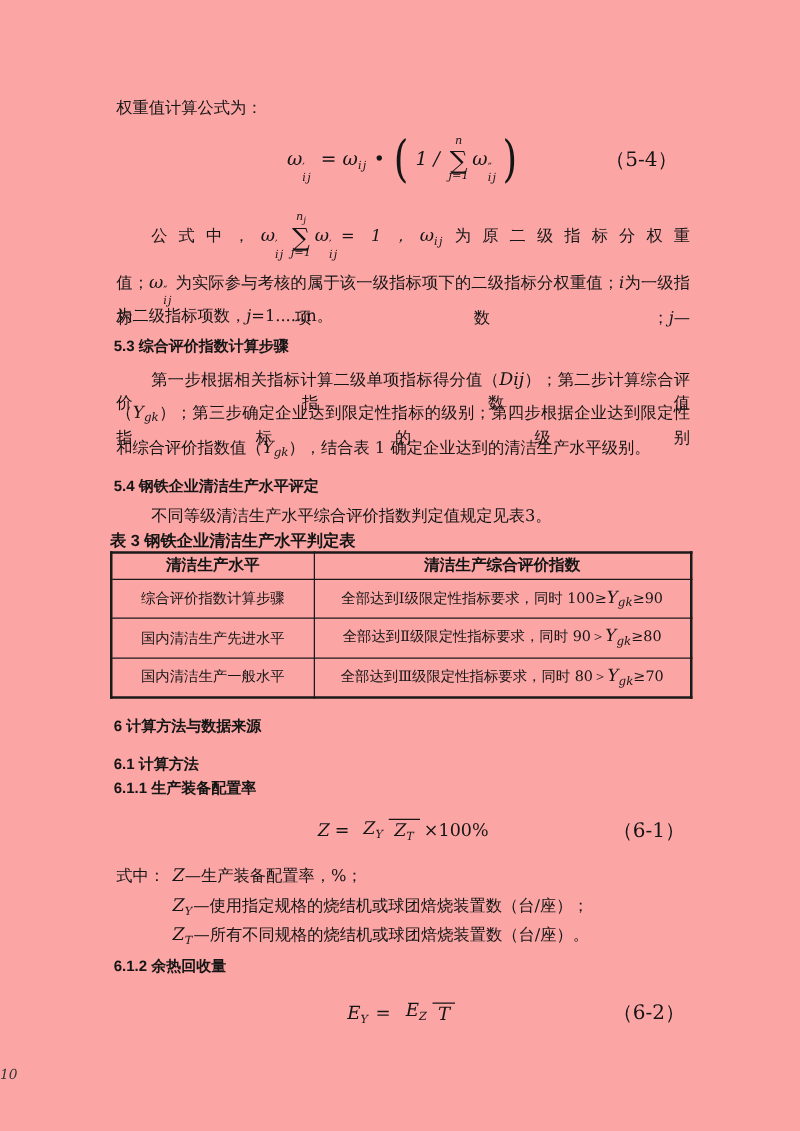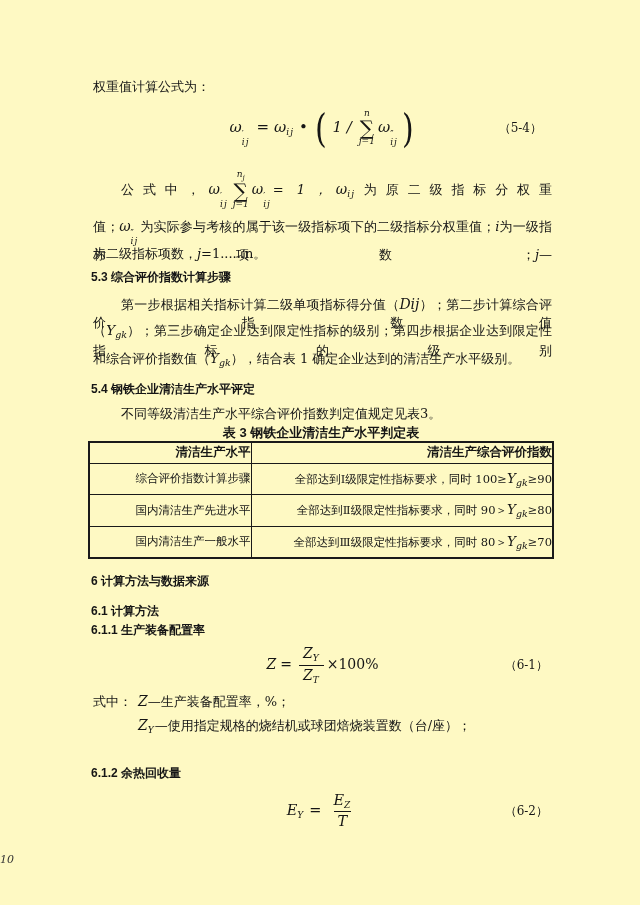--- a/index.html
+++ b/index.html
@@ -1,18 +1,18 @@
 <!DOCTYPE html>
 <html><head>
 <meta charset="utf-8">
 <style>
   * { margin:0; padding:0; box-sizing:border-box; }
   html,body { background:#fff; }
   .page {
-    position:relative; width:640px; height:905px; background:#fef9c3;
+    position:relative; width:640px; height:905px; background:#fca5a5;
     font-family:"DejaVu Serif","Liberation Serif",serif; color:#151515;
     overflow:hidden;
   }
   .line {
     position:absolute; left:93px; right:88px;
     font-size:13px; line-height:1.35; color:#151515;
   }
   .fill { text-align:justify; text-align-last:justify; }
   .indent { text-indent:28px; }
   .h {
@@ -30,40 +30,40 @@
   .ss .dn { font-style:italic; letter-spacing:1px; }
   
   .bigsum { display:inline-flex; flex-direction:column; align-items:center;
             vertical-align:middle; line-height:1; margin:0 3px; }
   .bigsum .lim { font-size:9px; font-style:italic; line-height:1.1; }
   .bigsum .sym { font-size:20px; line-height:0.9; font-style:normal; }
   
   .formula { position:absolute; left:93px; right:88px; display:flex;
              align-items:center; justify-content:center; }
   .ftag { position:absolute; right:4px; top:50%; transform:translateY(-50%);
-          font-size:12px; font-style:normal; }
+          font-size:16px; font-style:normal; }
   .bigparen { font-size:40px; font-weight:300; line-height:1;
               vertical-align:middle; display:inline-block; transform:scaleX(0.75); }
   .op { margin:0 5px; }
-  .frac { display:inline-flex; flex-direction:column; align-items:center;
+  .frac { display:inline-flex; flex-direction:row; align-items:center;
           vertical-align:middle; line-height:1.15; margin:12px 3px; }
   .frac .num { padding:0 4px 1px; }
   .frac .den { border-top:1.2px solid #151515; padding:1px 4px 0;text-align:center; }
   
   .t3 { position:absolute; left:88px; top:441px; width:466px;
         border-collapse:collapse; border:2px solid #1a1a1a; table-layout:fixed; }
-  .t3 th, .t3 td { border:1.2px solid #1a1a1a; text-align:right;
+  .t3 th, .t3 td { border:1.2px solid #1a1a1a; text-align:center;
         vertical-align:middle; color:#151515; }
   .t3 th { height:21px; font-size:12.5px;
         font-family:"Liberation Sans","DejaVu Sans",sans-serif; font-weight:bold; }
   .t3 td { height:31.5px; font-size:11.5px; font-weight:normal; }
   .col-level { width:162px; }
   .ysym { font-style:italic; font-size:13.5px; }
   .ysym sub { font-size:9.5px; font-style:italic; vertical-align:-3px; }
-  .ttitle { position:absolute; left:88px; width:466px; text-align:center;
+  .ttitle { position:absolute; left:88px; width:466px; 
         font-family:"Liberation Sans","DejaVu Sans",sans-serif;
         font-weight:bold; font-size:13px; color:#151515; }
   .pg { position:absolute; left:0; right:0; 
         font-size:11px; color:#333;font-style:italic; }
 </style>
 </head>
 <body>
 
 <div class="page">
 
@@ -146,20 +146,21 @@
   <div class="formula" style="top:644px;height:42px">
     <span class="m" style="font-size:14px"><span class="it">Z</span><span class="op" style="margin:0 4px">=</span><span class="frac">
           <span class="num"><span class="it">Z</span><sub class="sv">Y</sub></span>
           <span class="den"><span class="it">Z</span><sub class="sv">T</sub></span>
         </span><span>×100%</span></span>
     <span class="ftag">（6-1）</span>
   </div>
 
   <div class="line" style="top:716px;left:138px"><span class="m"><span class="it">Z</span><sub class="sv">Y</sub></span><span>—使用指定规格的烧结机或球团焙烧装置数（台/座）；</span></div>
   <div class="line" style="top:692px"><span>式中：</span><span class="it m" style="margin-left:6px">Z</span><span>—生产装备配置率，%；</span></div>
+  <div class="line" style="top:739px;left:138px"><span class="m"><span class="it">Z</span><sub class="sv">T</sub></span><span>—所有不同规格的烧结机或球团焙烧装置数（台/座）。</span></div>
 
   <div class="h" style="top:765px">6.1.2 余热回收量</div>
 
   <div class="formula" style="top:789px;height:44px">
     <span class="m" style="font-size:14.5px"><span><span class="it">E</span><sub class="sv">Y</sub></span><span class="op" style="margin:0 5px">=</span><span class="frac">
           <span class="num"><span class="it">E</span><sub class="sv">Z</sub></span>
           <span class="den it">T</span>
         </span></span>
     <span class="ftag">（6-2）</span>
   </div>

